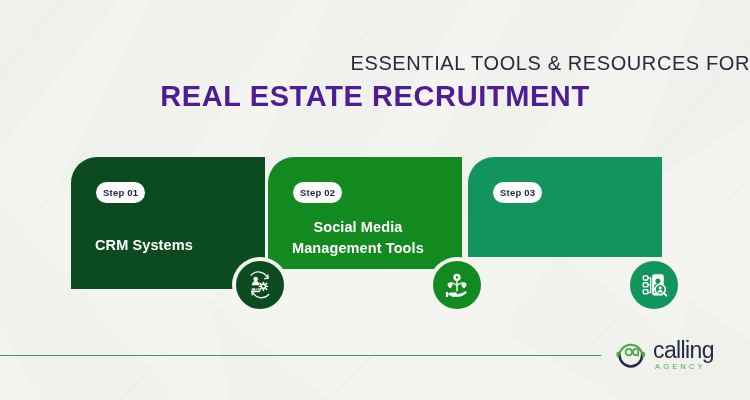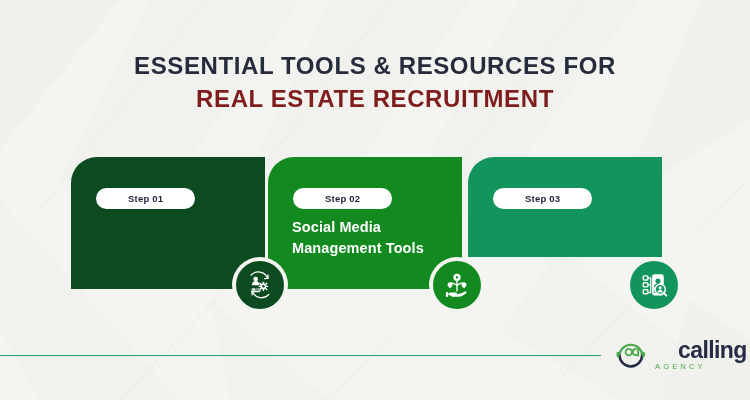--- a/index.html
+++ b/index.html
@@ -13,40 +13,40 @@
 
   
   #bg-texture { position:absolute; inset:0; z-index:0; pointer-events:none; }
 
   
   #headline {
     position:absolute; top:52px; left:0; width:750px;
     text-align:center; z-index:3;
   }
   #headline .line1 {
-    font-size:24px; font-weight:bold; letter-spacing:.6px;
-    color:#262b3d; line-height:1.16; white-space:nowrap;
+    font-size:20px; font-weight:normal; letter-spacing:.6px;
+    color:#262b3d; line-height:1.16; white-space:nowrap;text-align:right;
   }
   #headline .line2 {
-    font-size:24px; font-weight:bold; letter-spacing:.6px;
-    color:#7f1d1d; line-height:1.16; margin-top:5px; white-space:nowrap;
+    font-size:29px; font-weight:bold; letter-spacing:.6px;
+    color:#4c1d95; line-height:1.16; margin-top:5px; white-space:nowrap;
   }
 
   
   #cards { position:absolute; left:0; top:0; width:750px; height:400px; z-index:2; }
 
   .card {
     position:absolute;
     border-radius:26px 0 0 0;
     overflow:visible;
   }
   .card .pill {
-    position:absolute; left:25px; top:31px;
+    position:absolute; left:25px; top:25px;
     background:#ffffff; border-radius:999px;
-    padding:5px 32px;
+    padding:5px 7px;
     font-size:9.5px; font-weight:bold; color:#1d2436;
     letter-spacing:.2px; white-space:nowrap;
   }
   .card .ctitle {
     position:absolute; left:24px;
     color:#ffffff; font-size:14.5px; font-weight:bold;
     line-height:1.45; letter-spacing:.1px;
   }
 
   
@@ -67,23 +67,22 @@
   #divider {
     position:absolute; left:0; top:355px; width:601px; height:1.4px;
     background:#2f9e73; z-index:3;
   }
   #logo {
     position:absolute; left:614px; top:339px;
     display:flex; align-items:center; gap:5px; z-index:4;
   }
   #logo .logo-text { display:flex; flex-direction:column; line-height:1; }
   #logo .logo-word {
-    font-size:23px; font-weight:bold; color:#262b45;
+    font-size:23px; font-weight:normal; color:#262b45;
     letter-spacing:-.6px;
-    margin-left:25px;
   }
   #logo .logo-sub {
     font-size:7.6px; font-weight:normal; color:#4aa94a;
     letter-spacing:3.1px; margin-top:1px; margin-left:2px;
   }
 </style>
 </head>
 <body>
 
 <svg id="bg-texture" viewBox="0 0 750 400" preserveAspectRatio="none">
@@ -113,20 +112,21 @@
 
 <div id="headline">
   <div class="line1">ESSENTIAL TOOLS &amp; RESOURCES FOR</div>
   <div class="line2">REAL ESTATE RECRUITMENT</div>
 </div>
 
 <div id="cards">
 
   <div class="card" style="left:71px; top:157px; width:194px; height:132px; background:#0c4a20;">
     <div class="pill">Step 01</div>
+    <div class="ctitle" style="top:78px;">CRM Systems</div>
   </div>
   <div class="icon-wrap" style="left:232px; top:257px;">
     <div class="icon-ring"></div>
     <div class="icon-circle" style="background:#0c4a20;">
       <svg width="30" height="30" viewBox="0 0 32 32" fill="none" stroke="#ffffff" stroke-width="1.5" stroke-linecap="round" stroke-linejoin="round">
         <path d="M6.5 5.5 A10.5 10.5 0 0 1 24 8.5" stroke-width="1.4"></path>
         <path d="M24.5 5.2 L24.6 9.0 L21 9.2" stroke-width="1.4" fill="none"></path>
         <path d="M25.5 26 A10.5 10.5 0 0 1 8 23.2" stroke-width="1.4"></path>
         <path d="M7.6 26.4 L7.4 22.6 L11 22.5" stroke-width="1.4" fill="none"></path>
         <circle cx="11.4" cy="9.6" r="2.5" fill="#ffffff" stroke="none"></circle>
@@ -142,23 +142,23 @@
           <rect x="22.1" y="13.4" width="1.5" height="2.4" rx=".6" transform="rotate(45 22.9 14.6)"></rect>
           <rect x="15.6" y="19.1" width="1.5" height="2.4" rx=".6" transform="rotate(45 16.3 20.3)"></rect>
         </g>
         <circle cx="19.6" cy="17.4" r="1.35" fill="#0c4a20" stroke="none"></circle>
         <rect x="7.1" y="19.2" width="9.4" height="4.4" rx="1.1" fill="#ffffff" stroke="none"></rect>
         <text x="11.8" y="22.6" font-family="Liberation Sans, sans-serif" font-size="3.5" font-weight="bold" fill="#0c4a20" text-anchor="middle" stroke="none">CRM</text>
       </svg>
     </div>
   </div>
 
-  <div class="card" style="left:268px; top:157px; width:194px; height:132px; background:#128a1f;">
+  <div class="card" style="left:268px; top:157px; width:194px; height:112px; background:#128a1f;">
     <div class="pill">Step 02</div>
-    <div class="ctitle" style="top:60px;">
+    <div class="ctitle" style="top:60px;text-align:center;">
       <div>Social Media</div>
       <div>Management Tools</div>
     </div>
   </div>
   <div class="icon-wrap" style="left:429px; top:257px;">
     <div class="icon-ring"></div>
     <div class="icon-circle" style="background:#128a1f;">
       <svg width="30" height="30" viewBox="0 0 32 32" fill="none" stroke="#ffffff" stroke-width="1.5" stroke-linecap="round" stroke-linejoin="round">
         <circle cx="16" cy="7.8" r="3.9" fill="#ffffff" stroke="none"></circle>
         <path d="M14.9 6.1 L18.0 7.8 L14.9 9.5 Z" fill="#128a1f" stroke="none"></path>

